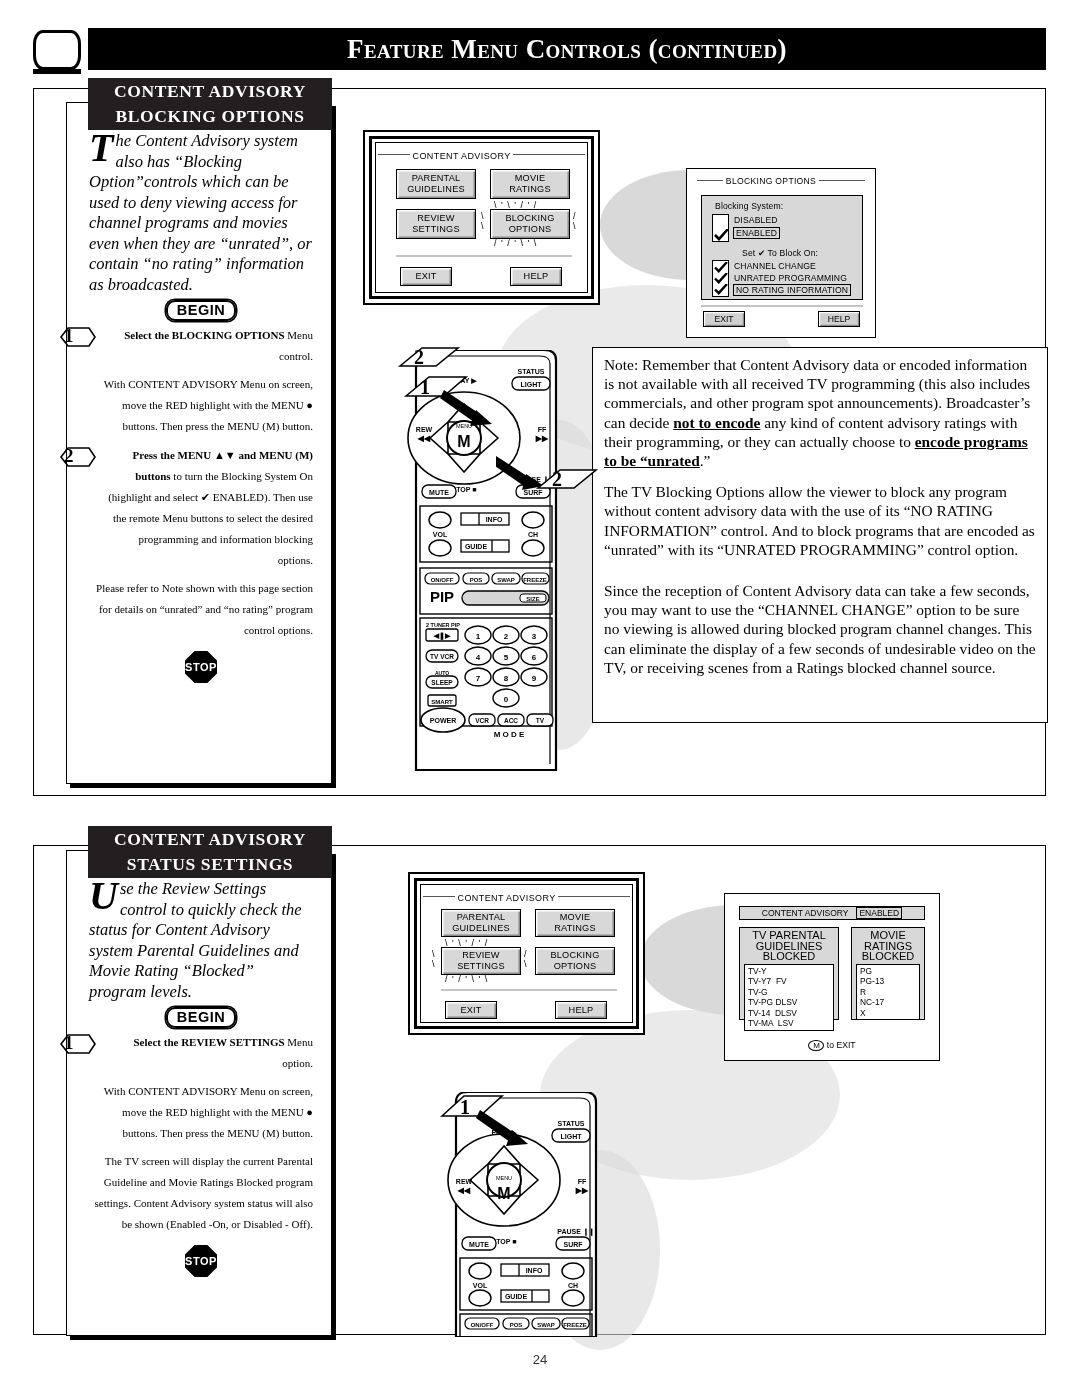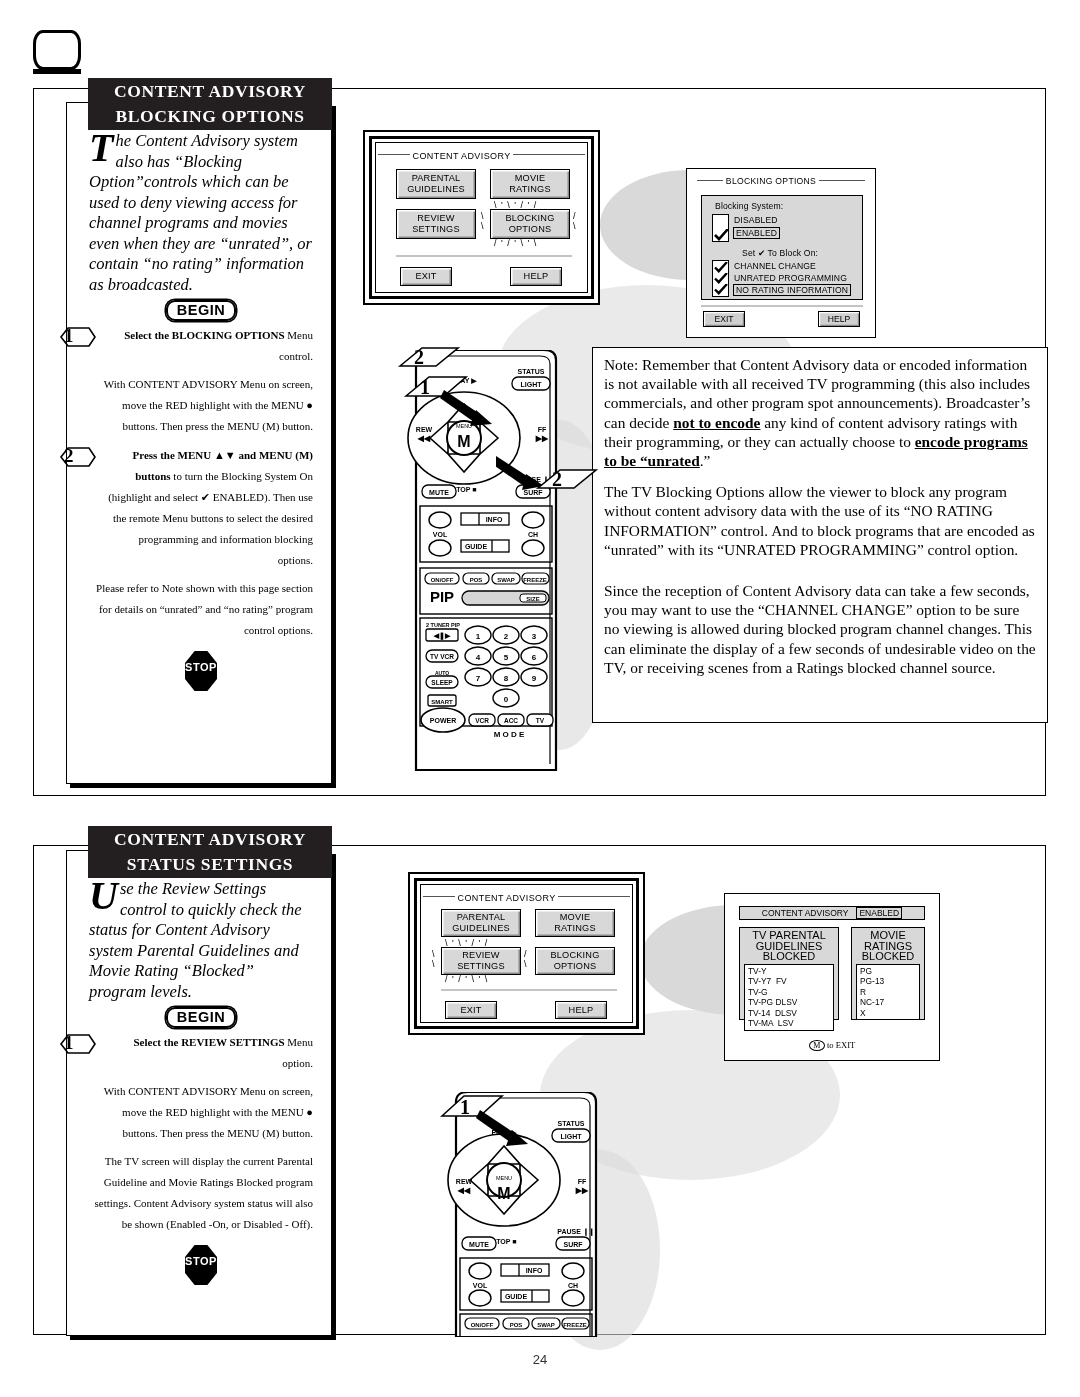--- a/index.html
+++ b/index.html
@@ -75,21 +75,21 @@
   }
   .step-badge svg { position:absolute; left:0; top:0; }
   .step-badge b { position:absolute; left:5px; top:-1px; font-weight:bold; }
 
   p.body { font-size:11px; line-height:21px; margin:7px 0 0; text-align:right; }
   p.body.first { margin-top:4px; }
   .b { font-weight:bold; }
 
   .stop-wrap { text-align:center; margin-top:10px; }
   .stop-sign {
-    display:inline-block; width:32px; height:40px; background:#000; color:#fff;
+    display:inline-block; width:32px; height:32px; background:#000; color:#fff;
     clip-path: polygon(30% 0,70% 0,100% 30%,100% 70%,70% 100%,30% 100%,0 70%,0 30%);
     font-family:"Liberation Sans", sans-serif; font-size:11px; font-weight:bold;
     line-height:32px; letter-spacing:.5px;
   }
 
   
   .tvset { position:absolute; background:#fff; border:2px solid #000; padding:4px; }
   .tvset .bezel { border:3px solid #000; padding:3px; height:100%; }
   .tvset .screen { border:1px solid #000; height:100%; background:#fff; position:relative; }
 
@@ -144,21 +144,21 @@
     position:absolute; left:14px; top:12px; width:186px; height:14px;
     background:#d8d8d8; border:1.3px solid #000; display:flex; align-items:center;
     justify-content:center; gap:8px;
     font-family:"Liberation Sans", sans-serif; font-size:8.5px;
   }
   .rv-col { position:absolute; background:#d8d8d8; border:1.4px solid #000; }
   .rv-col .hd { text-align:center; font-family:"Liberation Sans",sans-serif; font-size:11px; line-height:10.5px; padding-top:2px;}
   .rv-list { margin:2px 4px 4px; background:#fff; border:1.3px solid #000; padding:1px 3px; }
   .rv-list div { font-family:"Liberation Sans", sans-serif; font-size:8.4px; line-height:10.6px; white-space:pre;}
   .rv-exit { position:absolute; bottom:9px; left:0; right:0; text-align:center;
-             font-family:Liberation Serif, serif; font-size:8.6px; }
+             font-family:Liberation Sans, sans-serif; font-size:8.6px; }
   .rv-exit .mbtn { display:inline-block; border:1.3px solid #000; border-radius:50%;
                    width:16px; height:11px; line-height:10px; font-size:8px; text-align:center; }
 
   
   .notebox {
     position:absolute; left:592px; top:347px; width:456px; height:376px;
     border:1.5px solid #000; background:#fff; padding:7px 10px 6px 11px;
   }
   .notebox p { margin:0 0 0; font-size:15.4px; line-height:19.2px; text-align:left; }
   .notebox p + p { margin-top:22px; }
@@ -177,20 +177,23 @@
   .pagenum {
     position:absolute; left:0; right:0; top:1352px; text-align:center;
     font-family:"Liberation Sans", sans-serif; font-size:13px; color:#333;
   }
 </style>
 </head>
 <body>
 
 <div class="page-header">
   <div class="tv-icon"></div>
+  <div class="header-bar">
+    <div class="header-title">Feature Menu Controls (continued)</div>
+  </div>
 </div>
 
 <div class="section sec-top"></div>
 
 <div class="shadow-blob" style="left:600px; top:170px; width:180px; height:110px;"></div>
 <div class="shadow-blob" style="left:497px; top:285px; width:300px; height:170px; opacity:.55;"></div>
 <div class="shadow-blob" style="left:500px; top:420px; width:120px; height:330px; opacity:.6;"></div>
 
 <div class="sec-title title-top">
   <span>CONTENT ADVISORY</span>

